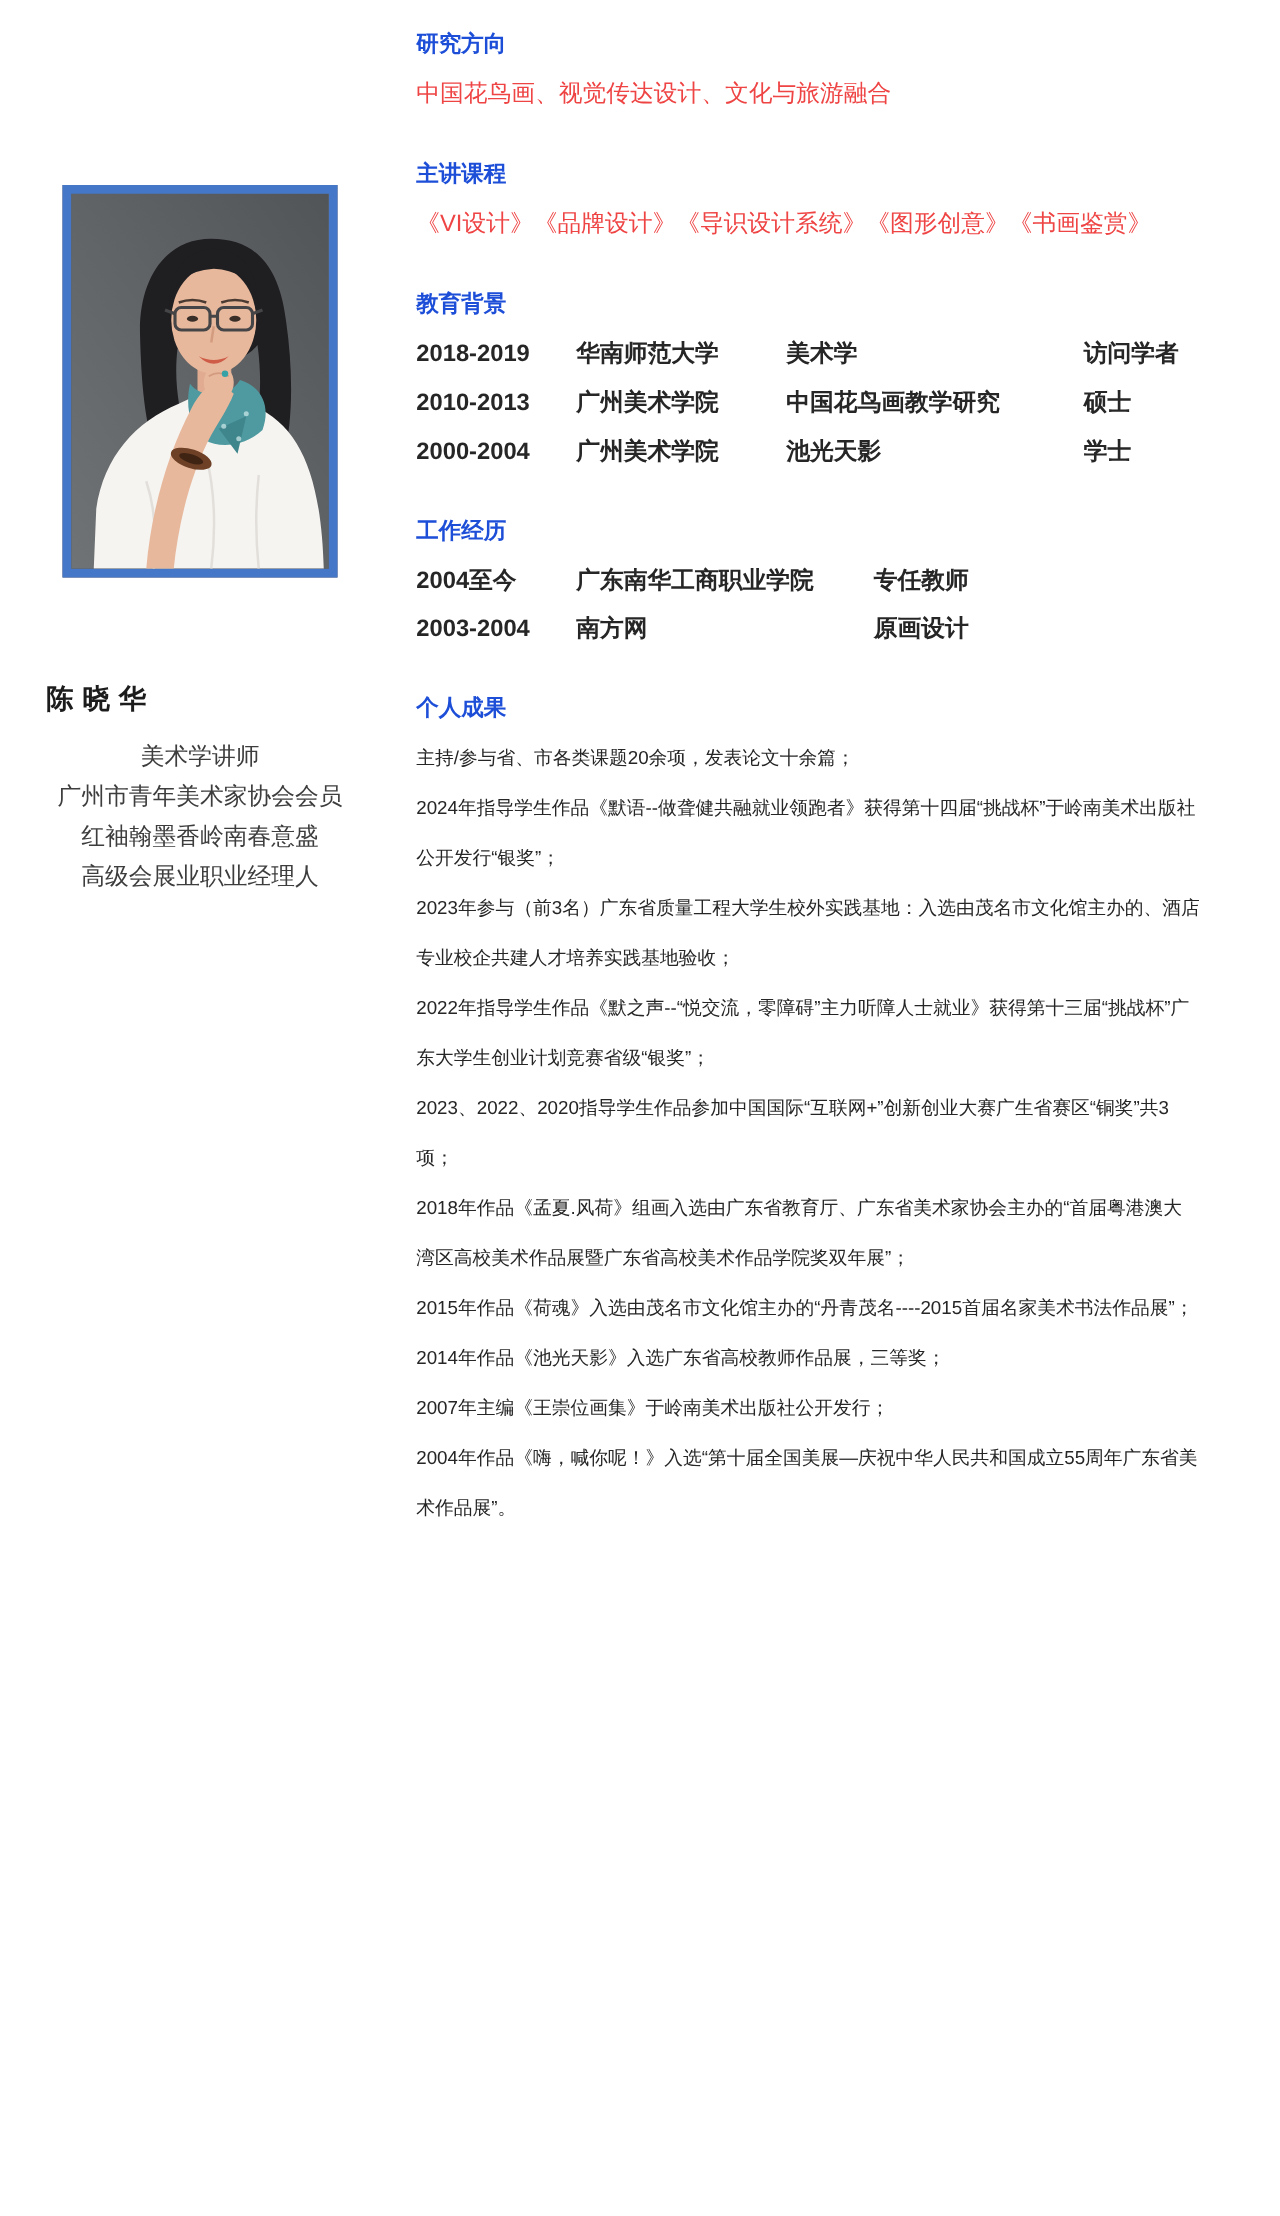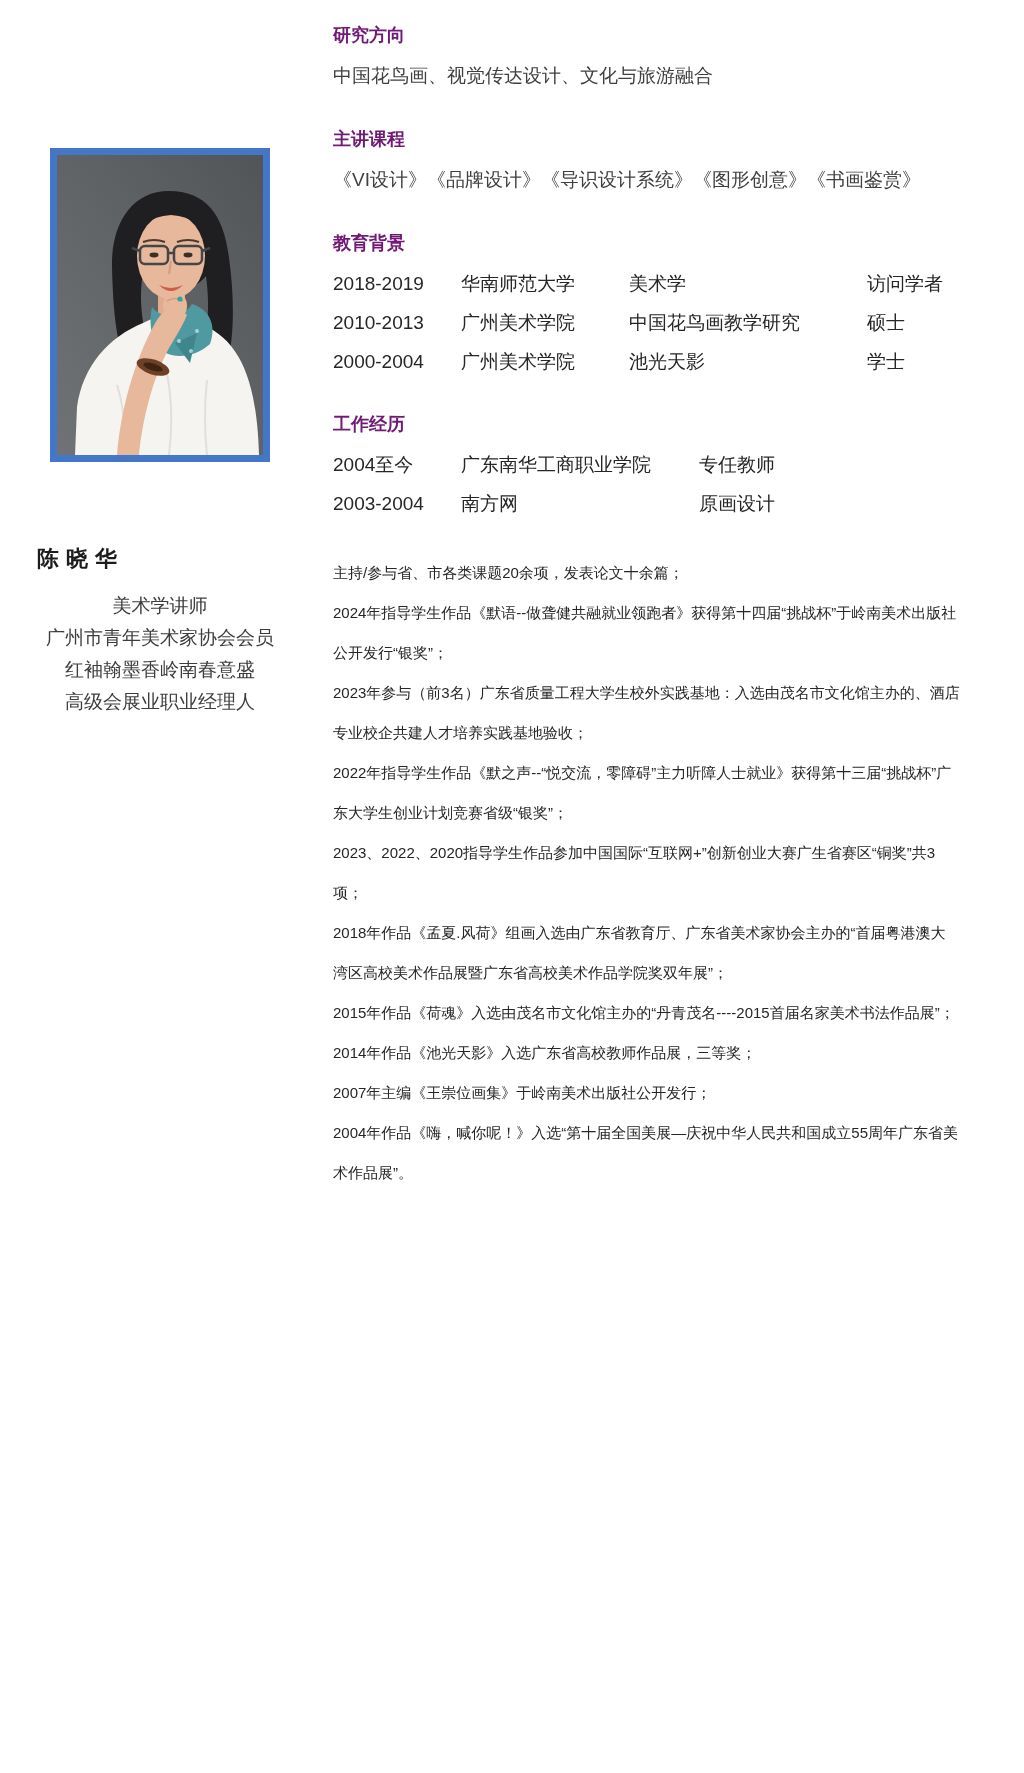--- a/index.html
+++ b/index.html
@@ -33,28 +33,28 @@
     font-size:19px; color:#3d3d3d; line-height:32px;
   }
   .person-titles p { margin:0; }
 
   
   .right-col {
     position:absolute; left:333px; top:22px; width:627px;
   }
   .section { margin:0 0 30px 0; }
   .section-heading {
-    font-size:18px; font-weight:bold; color:#701a75;
+    font-size:18px; font-weight:bold; color:#1d4ed8;
     margin:0 0 8px 0; line-height:26px;
   }
   .section-body {
-    font-size:19px; color:#404040; line-height:40px; margin:0;
+    font-size:19px; color:#ef4444; line-height:40px; margin:0;
   }
   .row-table { font-size:19px; line-height:39px; color:#262626; }
-  .row { display:flex; }
+  .row { display:flex;font-weight:bold; }
   .edu-period { width:128px; flex:none; }
   .edu-school { width:168px; flex:none; }
   .edu-major  { width:238px; flex:none; }
   .edu-degree { flex:1; }
   .work-period   { width:128px; flex:none; }
   .work-employer { width:238px; flex:none; }
   .work-role     { flex:1; }
   .achievement-list { margin:0; }
   .achievement-list p { margin:0; font-size:15px; line-height:40px; color:#262626; }
 </style>
@@ -192,20 +192,21 @@
 
         <div class="row">
           <span class="work-period">2003-2004</span>
           <span class="work-employer">南方网</span>
           <span class="work-role">原画设计</span>
         </div>
       </div>
   </div>
 
   <div class="section">
+    <h2 class="section-heading">个人成果</h2>
     <div class="achievement-list">
 
         <p>主持/参与省、市各类课题20余项，发表论文十余篇；</p>
 
         <p>2024年指导学生作品《默语--做聋健共融就业领跑者》获得第十四届“挑战杯”于岭南美术出版社公开发行“银奖”；</p>
 
         <p>2023年参与（前3名）广东省质量工程大学生校外实践基地：入选由茂名市文化馆主办的、酒店专业校企共建人才培养实践基地验收；</p>
 
         <p>2022年指导学生作品《默之声--“悦交流，零障碍”主力听障人士就业》获得第十三届“挑战杯”广东大学生创业计划竞赛省级“银奖”；</p>
 

